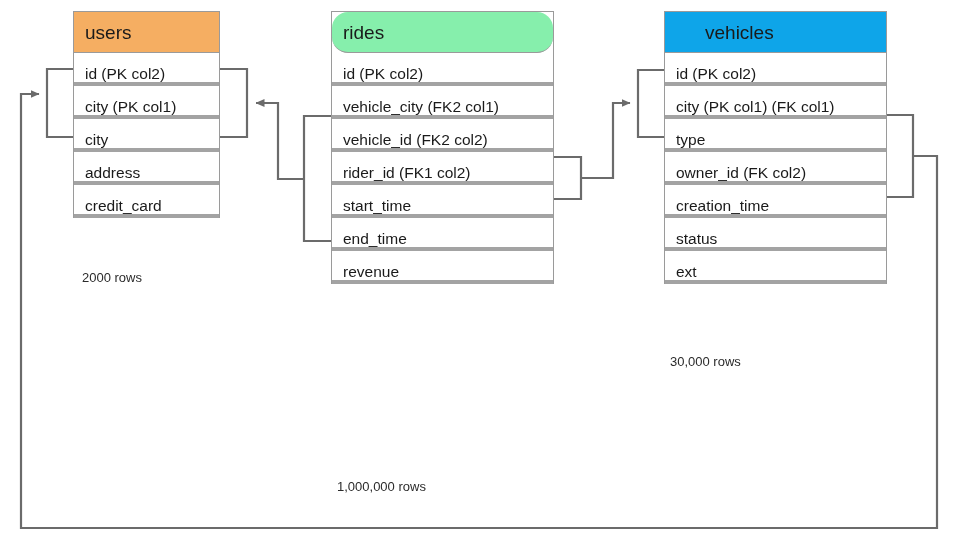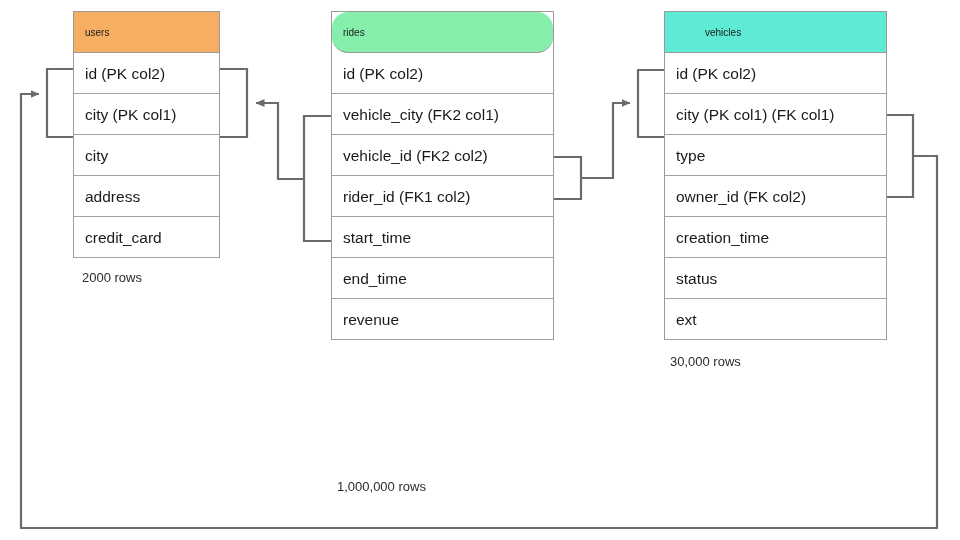--- a/index.html
+++ b/index.html
@@ -28,35 +28,35 @@
     box-sizing: border-box;
     background: #ffffff;
     border: 1px solid #9a9a9a;
     border-bottom: none;
   }
   .entity-header {
     box-sizing: border-box;
     height: 41px;
     line-height: 41px;
     padding-left: 11px;
-    font-size: 10px;
+    font-size: 19px;
     color: #1a1a1a;
     border-bottom: 1px solid #9a9a9a;
     white-space: nowrap;
     overflow: hidden;
   }
   .field-row {
     box-sizing: border-box;
-    height: 41px;
+    height: 33px;
     line-height: 41px;
     padding-left: 11px;
     font-size: 15.5px;
     color: #1a1a1a;
     background: #ffffff;
-    border-bottom: 1px solid #a3a3a3;
+    border-bottom: 4px solid #a3a3a3;
     white-space: nowrap;
     overflow: hidden;
   }
   .row-count {
     position: absolute;
     font-size: 13px;
     color: #2b2b2b;
     white-space: nowrap;
   }
   #tbl-users   { left: 73px;  top: 11px; width: 147px; }
@@ -116,21 +116,21 @@
     <div class="field-row">vehicle_city (FK2 col1)</div>
     <div class="field-row">vehicle_id (FK2 col2)</div>
     <div class="field-row">rider_id (FK1 col2)</div>
     <div class="field-row">start_time</div>
     <div class="field-row">end_time</div>
     <div class="field-row">revenue</div>
   </div>
   <div class="row-count" id="rows-rides">1,000,000 rows</div>
 
   <div class="entity" id="tbl-vehicles">
-    <div class="entity-header" style="background:#5eead4;padding-left:40px;">vehicles</div>
+    <div class="entity-header" style="background:#0ea5e9;padding-left:40px;">vehicles</div>
     <div class="field-row">id (PK col2)</div>
     <div class="field-row">city (PK col1) (FK col1)</div>
     <div class="field-row">type</div>
     <div class="field-row">owner_id (FK col2)</div>
     <div class="field-row">creation_time</div>
     <div class="field-row">status</div>
     <div class="field-row">ext</div>
   </div>
   <div class="row-count" id="rows-vehicles">30,000 rows</div>
 

